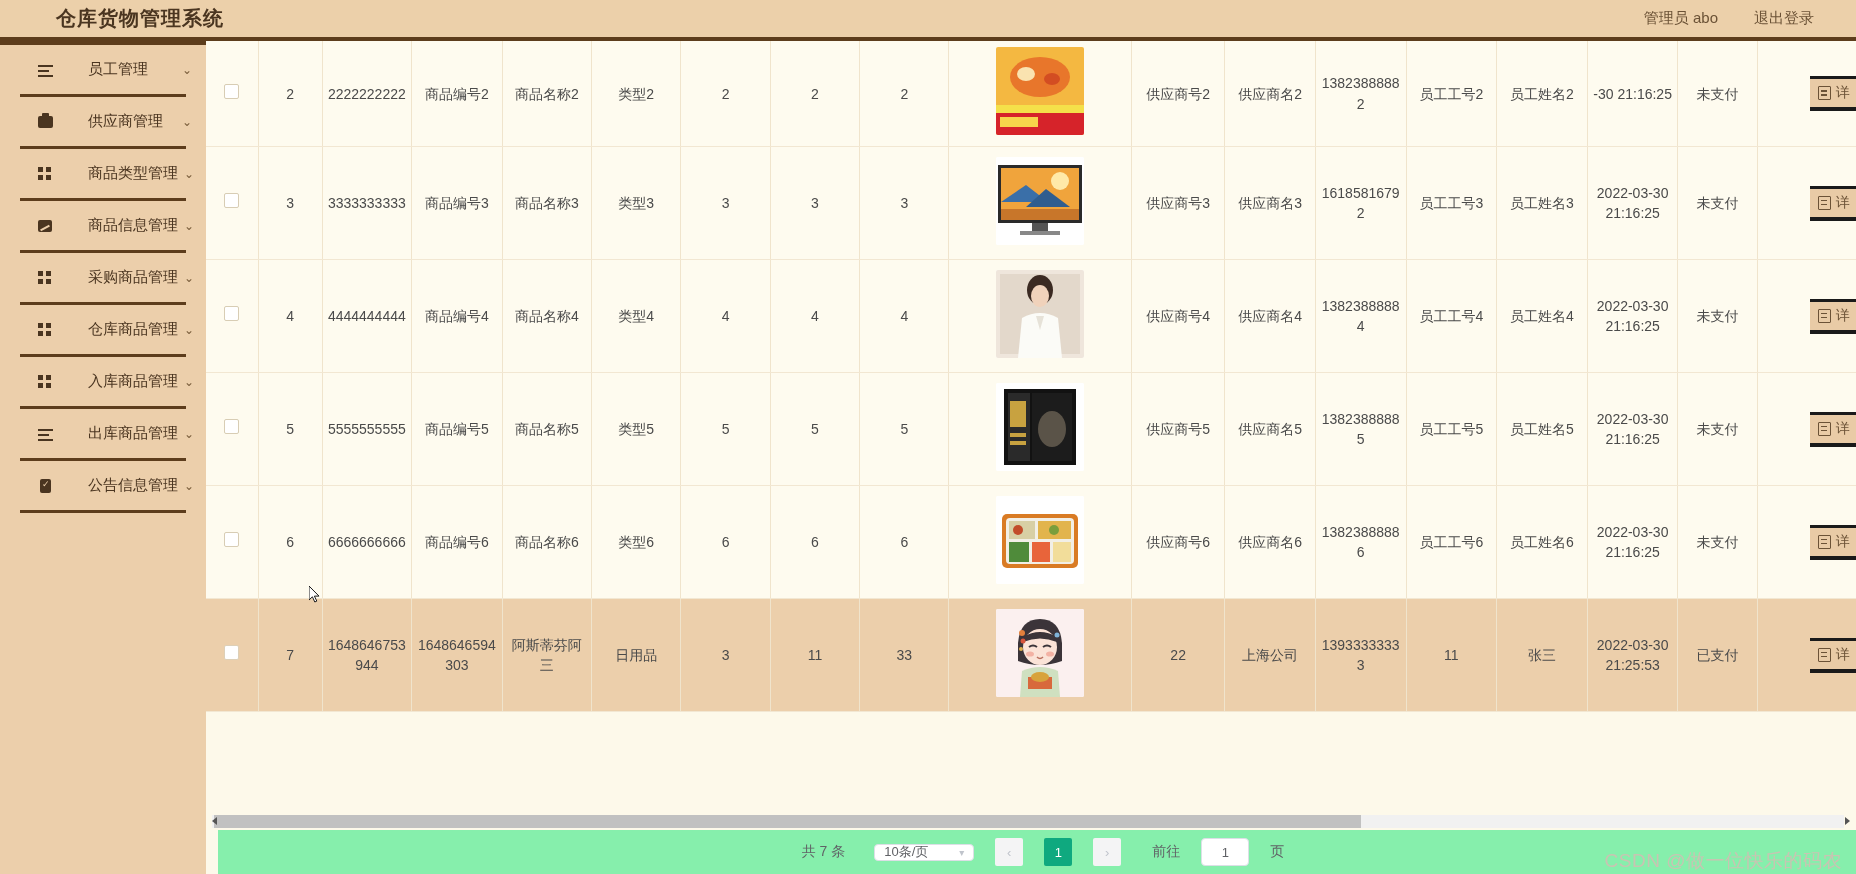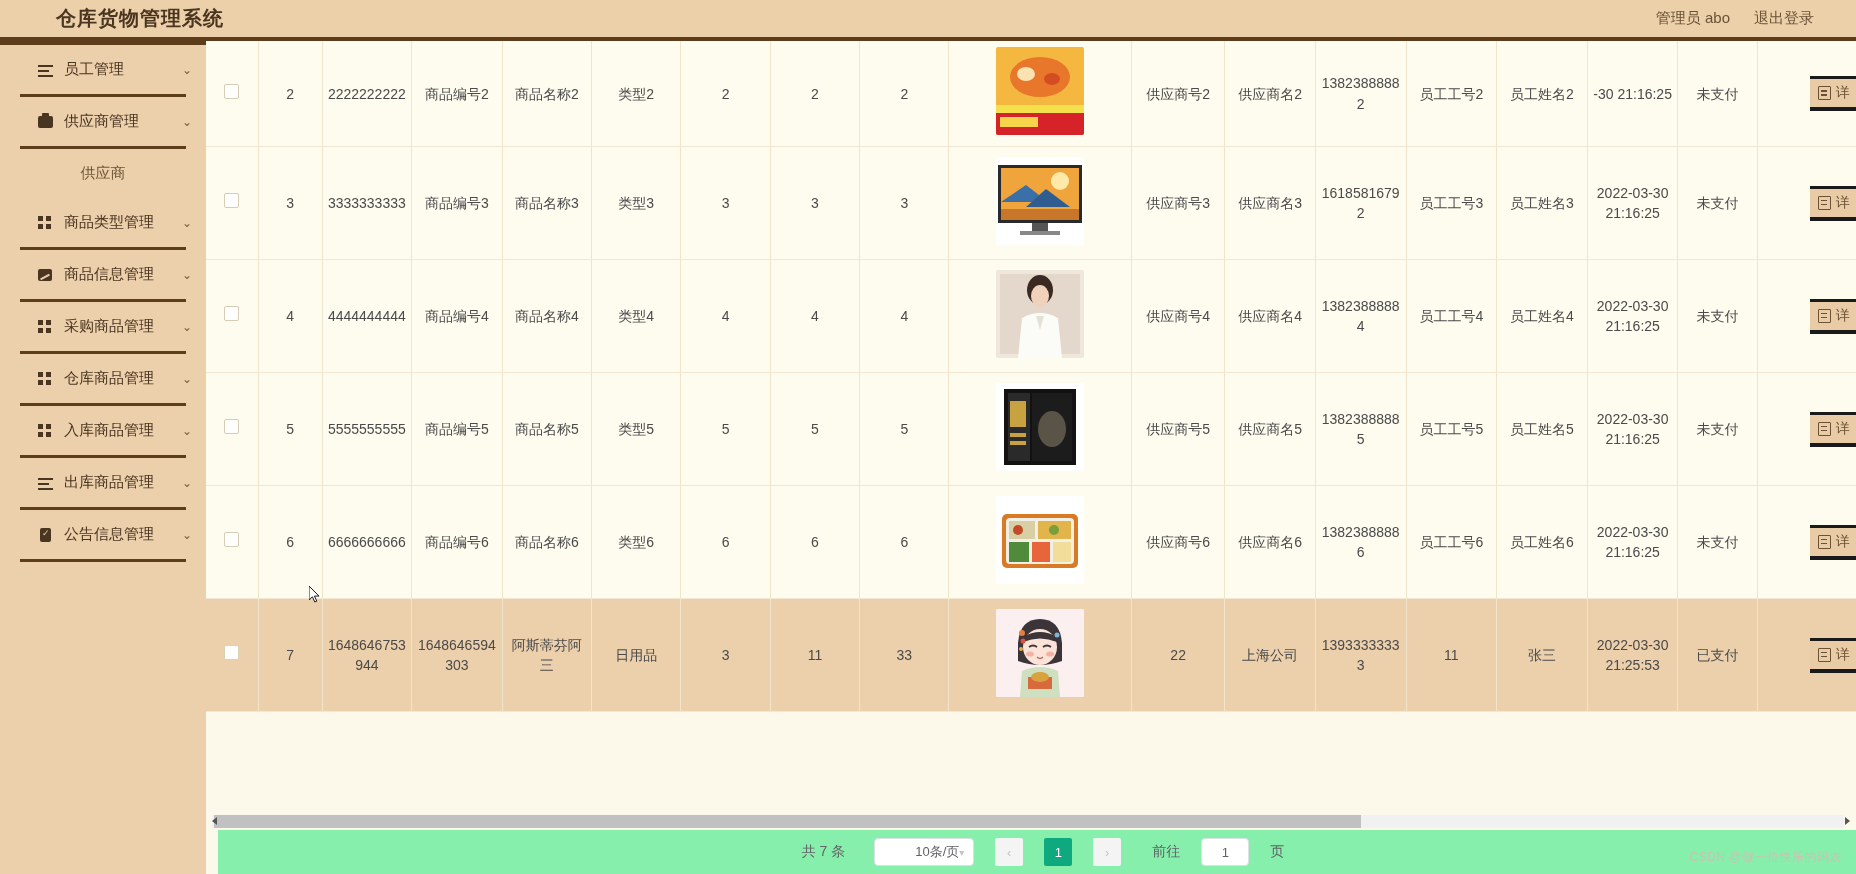--- a/index.html
+++ b/index.html
@@ -19,21 +19,21 @@
     display: flex; align-items: center;
   }
   .brand {
     margin-left: 56px;
     font-size: 20px; font-weight: bold; color: #4a3520;
     letter-spacing: 1px;
     white-space: nowrap;
   }
   .topbar-right {
     margin-left: auto; margin-right: 42px;
-    display: flex; align-items: center; gap: 24px;
+    display: flex; align-items: center; gap: 36px;
   }
   .topbar-right span {
     font-size: 15px; color: #6b5236;
   }
 
   
   .sidebar {
     position: absolute; left: 0; top: 41px;
     width: 206px; height: 833px;
     background: #eccfab;
@@ -47,21 +47,21 @@
     padding-left: 38px; padding-right: 14px;
     font-size: 15px; color: #4a3520;
     cursor: pointer; position: relative;
   }
   .menu-parent .mp-icon {
     width: 16px; height: 16px; margin-right: 10px;
     flex: 0 0 16px;
     display: inline-block;
     position: relative;
   }
-  .menu-parent .mp-label { flex: 1 1 auto; white-space: nowrap; }
+  .menu-parent .mp-label { flex: 1 1 auto; white-space: nowrap; margin-left: 24px; }
   .menu-parent .mp-arrow {
     font-size: 12px; color: #7a5e3c; margin-left: 6px;
   }
   .menu-sep {
     height: 3px; background: #5d3d1c;
     margin: 0 20px 0 20px;
   }
   .menu-child {
     height: 49px; display: flex; align-items: center;
     justify-content: center;
@@ -237,23 +237,23 @@
   .pagination {
     position: absolute; left: 12px; top: 789px;
     width: 1650px; height: 44px;
     display: flex; align-items: center; justify-content: center;
     gap: 21px;
     font-size: 14px; color: #606266;
     background: #86efac;
   }
   .pg-total { margin-right: 8px; }
   .pg-select {
-    width: 100px; height: 28px;
+    width: 100px; height: 17px;
     background: #fff; border: 1px solid #dcdfe6; border-radius: 4px;
-    display: flex; align-items: center; justify-content: flex-end;
+    display: flex; align-items: center; justify-content: space-between;
     padding: 4px 9px; font-size: 13px; color: #606266; cursor: pointer;
   }
   .pg-select .chev { font-size: 10px; color: #c0c4cc; }
   .pg-arrow {
     width: 28px; height: 28px;
     background: #f4f4f5; border-radius: 2px;
     display: flex; align-items: center; justify-content: center;
     color: #c0c4cc; font-size: 13px; cursor: pointer;
   }
   .pg-num {
@@ -265,22 +265,22 @@
   }
   .pg-jump-label { margin-left: 10px; }
   .pg-jump-input {
     width: 48px; height: 28px;
     background: #fff; border: 1px solid #dcdfe6; border-radius: 4px;
     text-align: center; font-size: 13px; color: #606266;
     font-family: "Liberation Sans", sans-serif;
   }
 
   .watermark {
-    position: absolute; right: 14px; bottom: 8px;
-    font-size: 12px; color: #c8c4b2;
+    position: absolute; right: 14px; bottom: 0;
+    font-size: 19px; color: #c8c4b2;
     white-space: nowrap;
     letter-spacing: 0.5px;
   }
 
   .cursor-arrow {
     position: absolute; left: 309px; top: 586px;
     width: 12px; height: 18px; pointer-events: none;
   }
 </style>
 </head>
@@ -309,21 +309,20 @@
       </div>
       <div class="menu-group">
         <div class="menu-parent">
           <span class="mp-icon">
             <span class="ic-box"></span>
           </span>
           <span class="mp-label">供应商管理</span>
           <span class="mp-arrow">⌄</span>
         </div>
         <div class="menu-sep"></div>
-        <div class="menu-child">供应商</div>
       </div>
       <div class="menu-group">
         <div class="menu-parent">
           <span class="mp-icon">
             <span class="ic-grid">
               <i></i>
               <i></i>
               <i></i>
               <i></i>
             </span>

